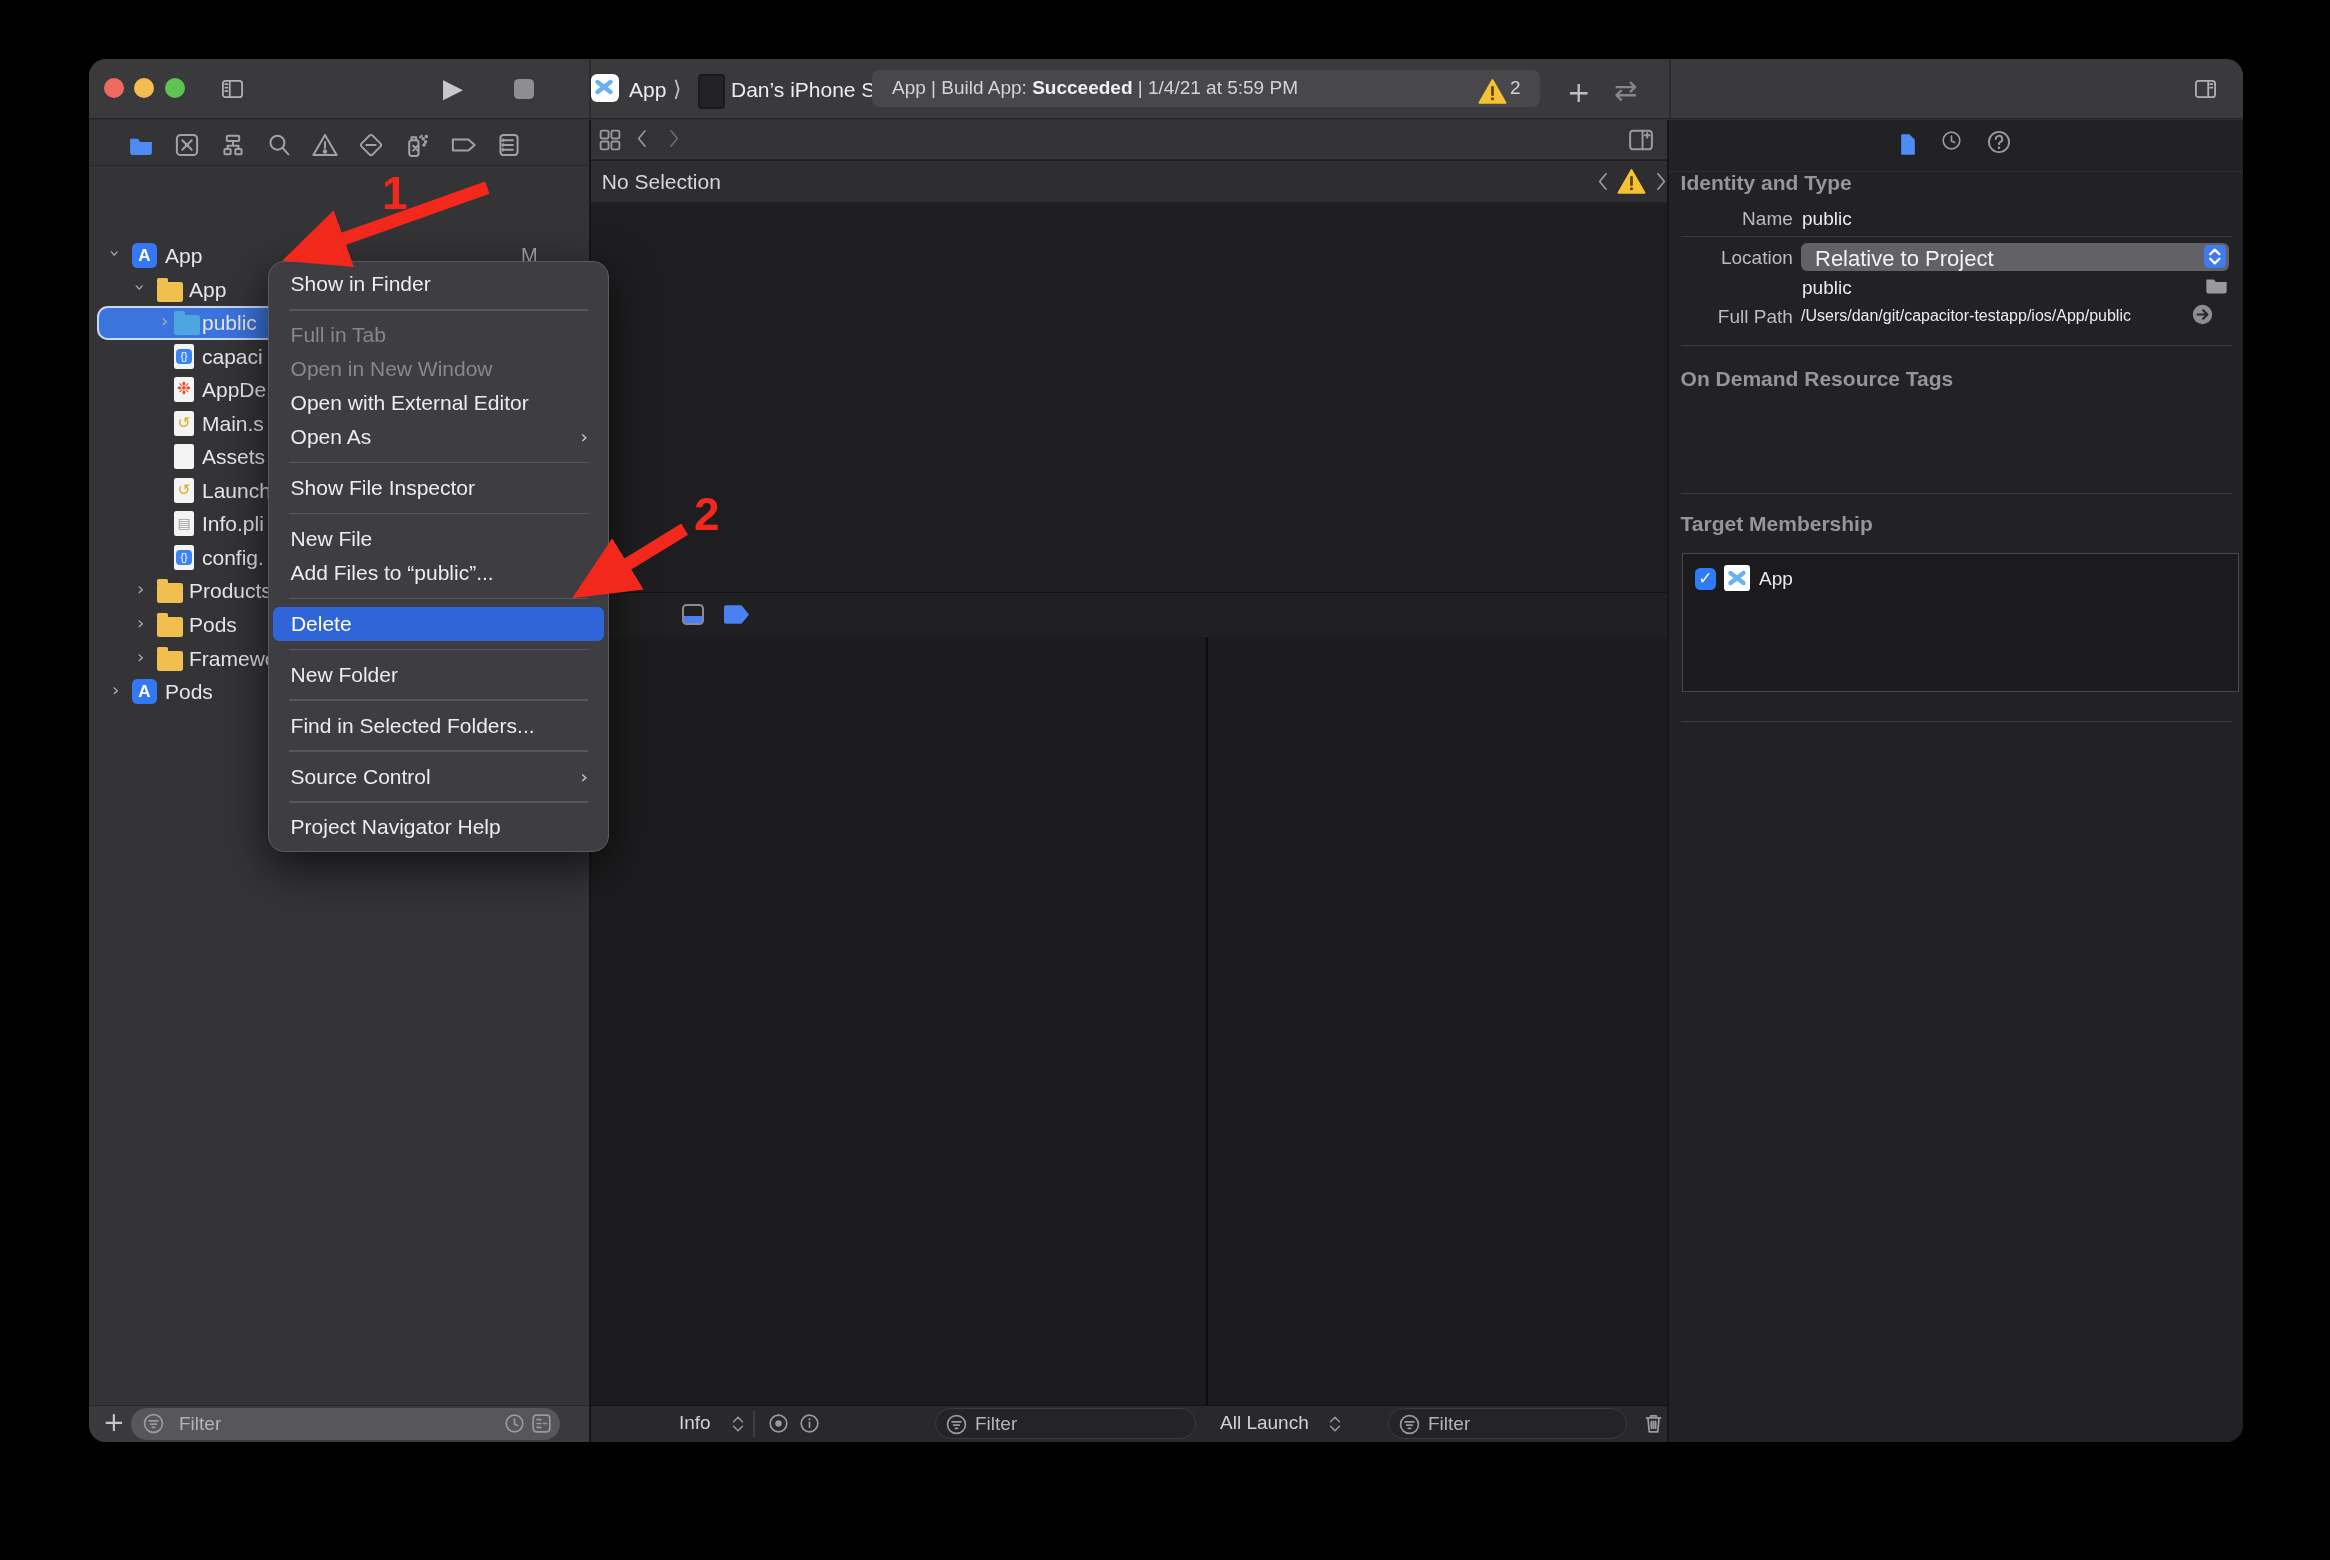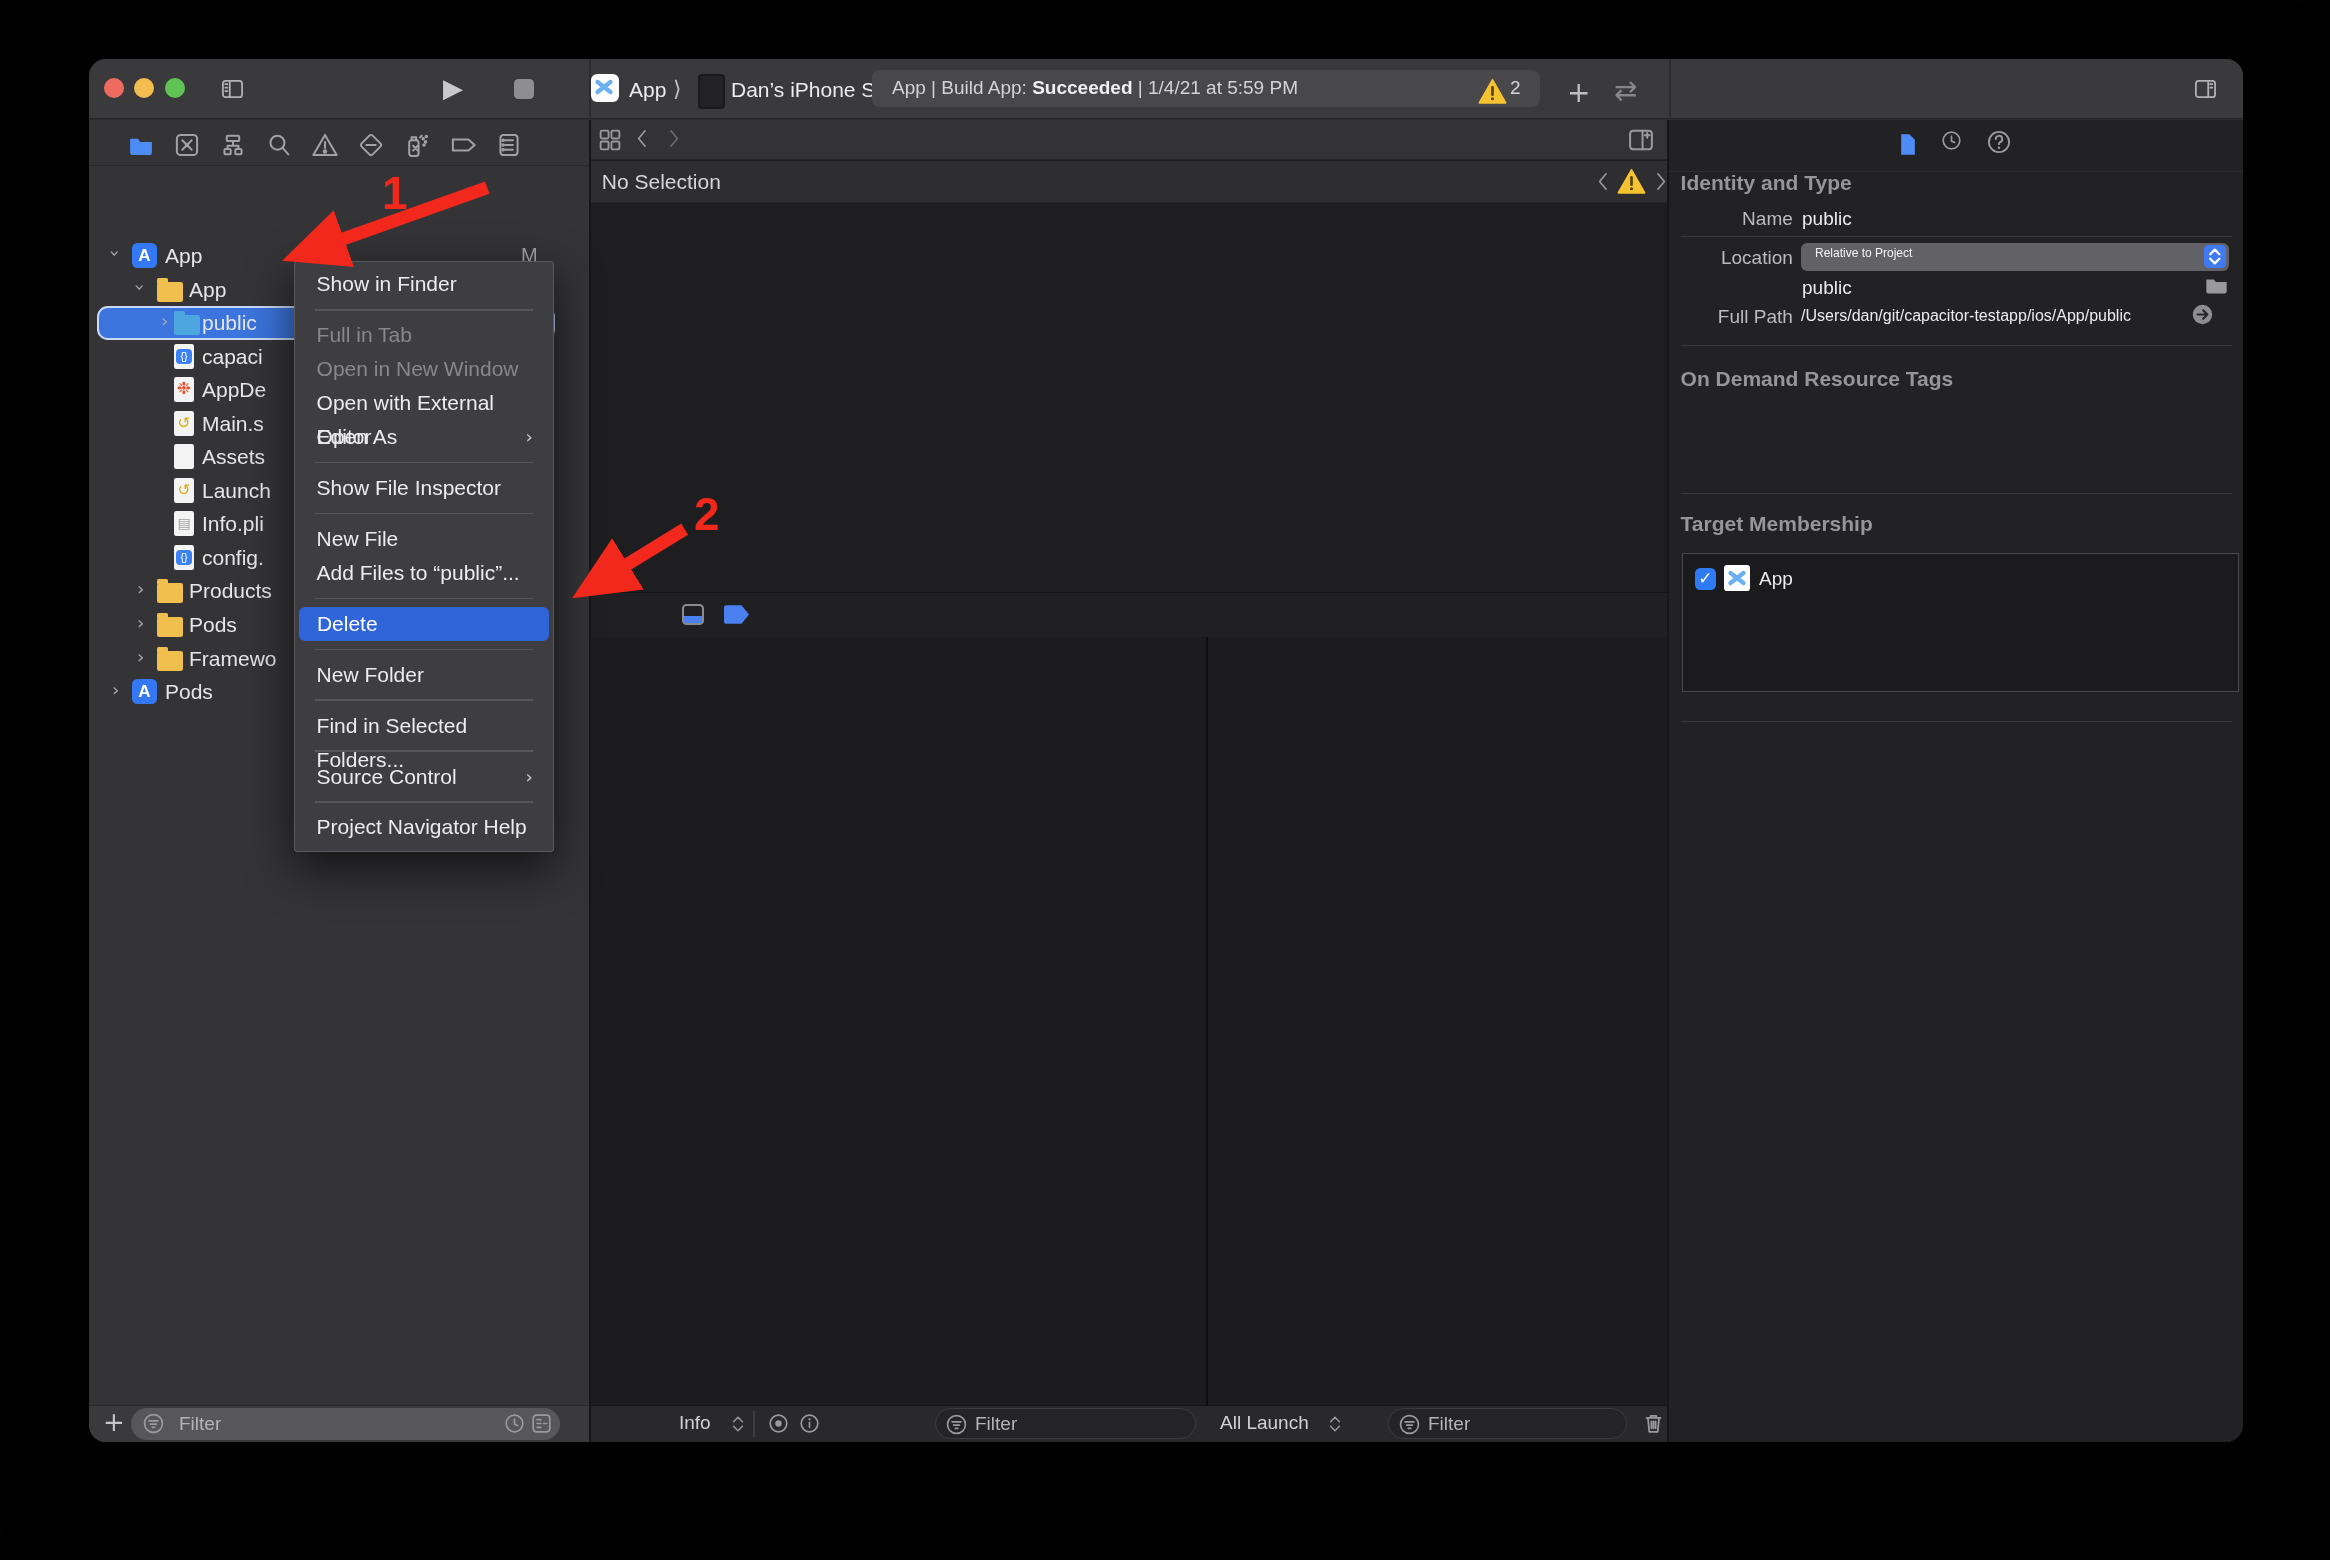--- a/index.html
+++ b/index.html
@@ -86,32 +86,32 @@
   
   #inspector{position:absolute;left:1580px;top:61px;width:574px;height:1322px;background:#222225;}
   #insp-tabbar{position:absolute;left:0;top:0;width:100%;height:51px;border-bottom:1.5px solid #2e2e31;}
   .insp-tab{position:absolute;top:9.3px;width:31px;height:31px;color:#9a9a9e;}
   .insp-tab.sel{color:#4d8bf5;}
   .ihdr{position:absolute;font-size:21px;font-weight:bold;color:#96969a;}
   .ilabel{position:absolute;font-size:19px;color:#bcbcbf;text-align:right;width:123px;}
   .ival{position:absolute;font-size:19px;color:#ececee;white-space:nowrap;}
   .idiv{position:absolute;left:11.6px;width:551px;height:0.8px;background:#3a3a3e;}
   #loc-dropdown{position:absolute;left:132px;top:123px;width:428px;height:28px;background:#626266;border-radius:6.2px;}
-  #loc-dd-text{position:absolute;left:14px;top:3.1px;font-size:12px;color:#f2f2f4;}
+  #loc-dd-text{position:absolute;left:14px;top:3.1px;font-size:22px;color:#f2f2f4;}
   #loc-stepper{position:absolute;right:3.1px;top:2.3px;width:21.6px;height:23px;background:#3f7af0;border-radius:4.6px;}
   #tags-field{position:absolute;left:13px;top:303px;width:557px;height:38px;background:#2a2a2c;
               border:1.5px solid #3f3f42;border-radius:6.2px;box-sizing:border-box;}
   #tm-box{position:absolute;left:13px;top:433px;width:557px;height:139px;background:#1b1b1d;border:1.5px solid #47474a;box-sizing:border-box;}
   #tm-check{position:absolute;left:11.6px;top:14px;width:21.6px;height:21.6px;background:#2f7bf6;border-radius:5.4px;
             color:#fff;font-size:17px;text-align:center;line-height:21.6px;font-family:"DejaVu Sans",sans-serif;}
   #tm-appicon{position:absolute;left:41px;top:10.8px;width:26px;height:26px;background:#fff;border-radius:3.1px;}
   #tm-applabel{position:absolute;left:76px;top:14px;font-size:19px;color:#ececee;}
   
-  #ctx-menu{position:absolute;left:268px;top:261px;width:260px;background:#3e3e42;border:0.8px solid #5a5a5e;
-            border-radius:3px;box-shadow:0 15.4px 46px rgba(0,0,0,.65);padding:5.4px 0 6.2px 0;box-sizing:border-box;z-index:50;margin-left:26px;}
+  #ctx-menu{position:absolute;left:268px;top:261px;width:341px;background:#3e3e42;border:0.8px solid #5a5a5e;
+            border-radius:16px;box-shadow:0 15.4px 46px rgba(0,0,0,.65);padding:5.4px 0 6.2px 0;box-sizing:border-box;z-index:50;}
   .mi{position:relative;height:34px;line-height:34px;font-size:21px;color:#ececee;padding-left:21.6px;}
   .mi.dis{color:#88888c;}
   .mi.hl{background:#2f65d8;color:#fff;margin:0 3.9px;padding-left:18px;border-radius:6.2px;}
   .mi .sub{position:absolute;right:20px;top:0;font-family:"DejaVu Sans",sans-serif;font-size:18.5px;color:#c9c9cc;}
   .msep{height:1.5px;background:#57575b;margin:7.7px 20px 7.7px 20px;}
   
   .steplabel{position:absolute;color:#f1281b;font-size:46px;font-weight:bold;z-index:60;}
   #arrow-svg{position:absolute;left:0;top:0;width:2330px;height:1561px;z-index:55;pointer-events:none;}
   svg.ic{display:block;}
 </style>

